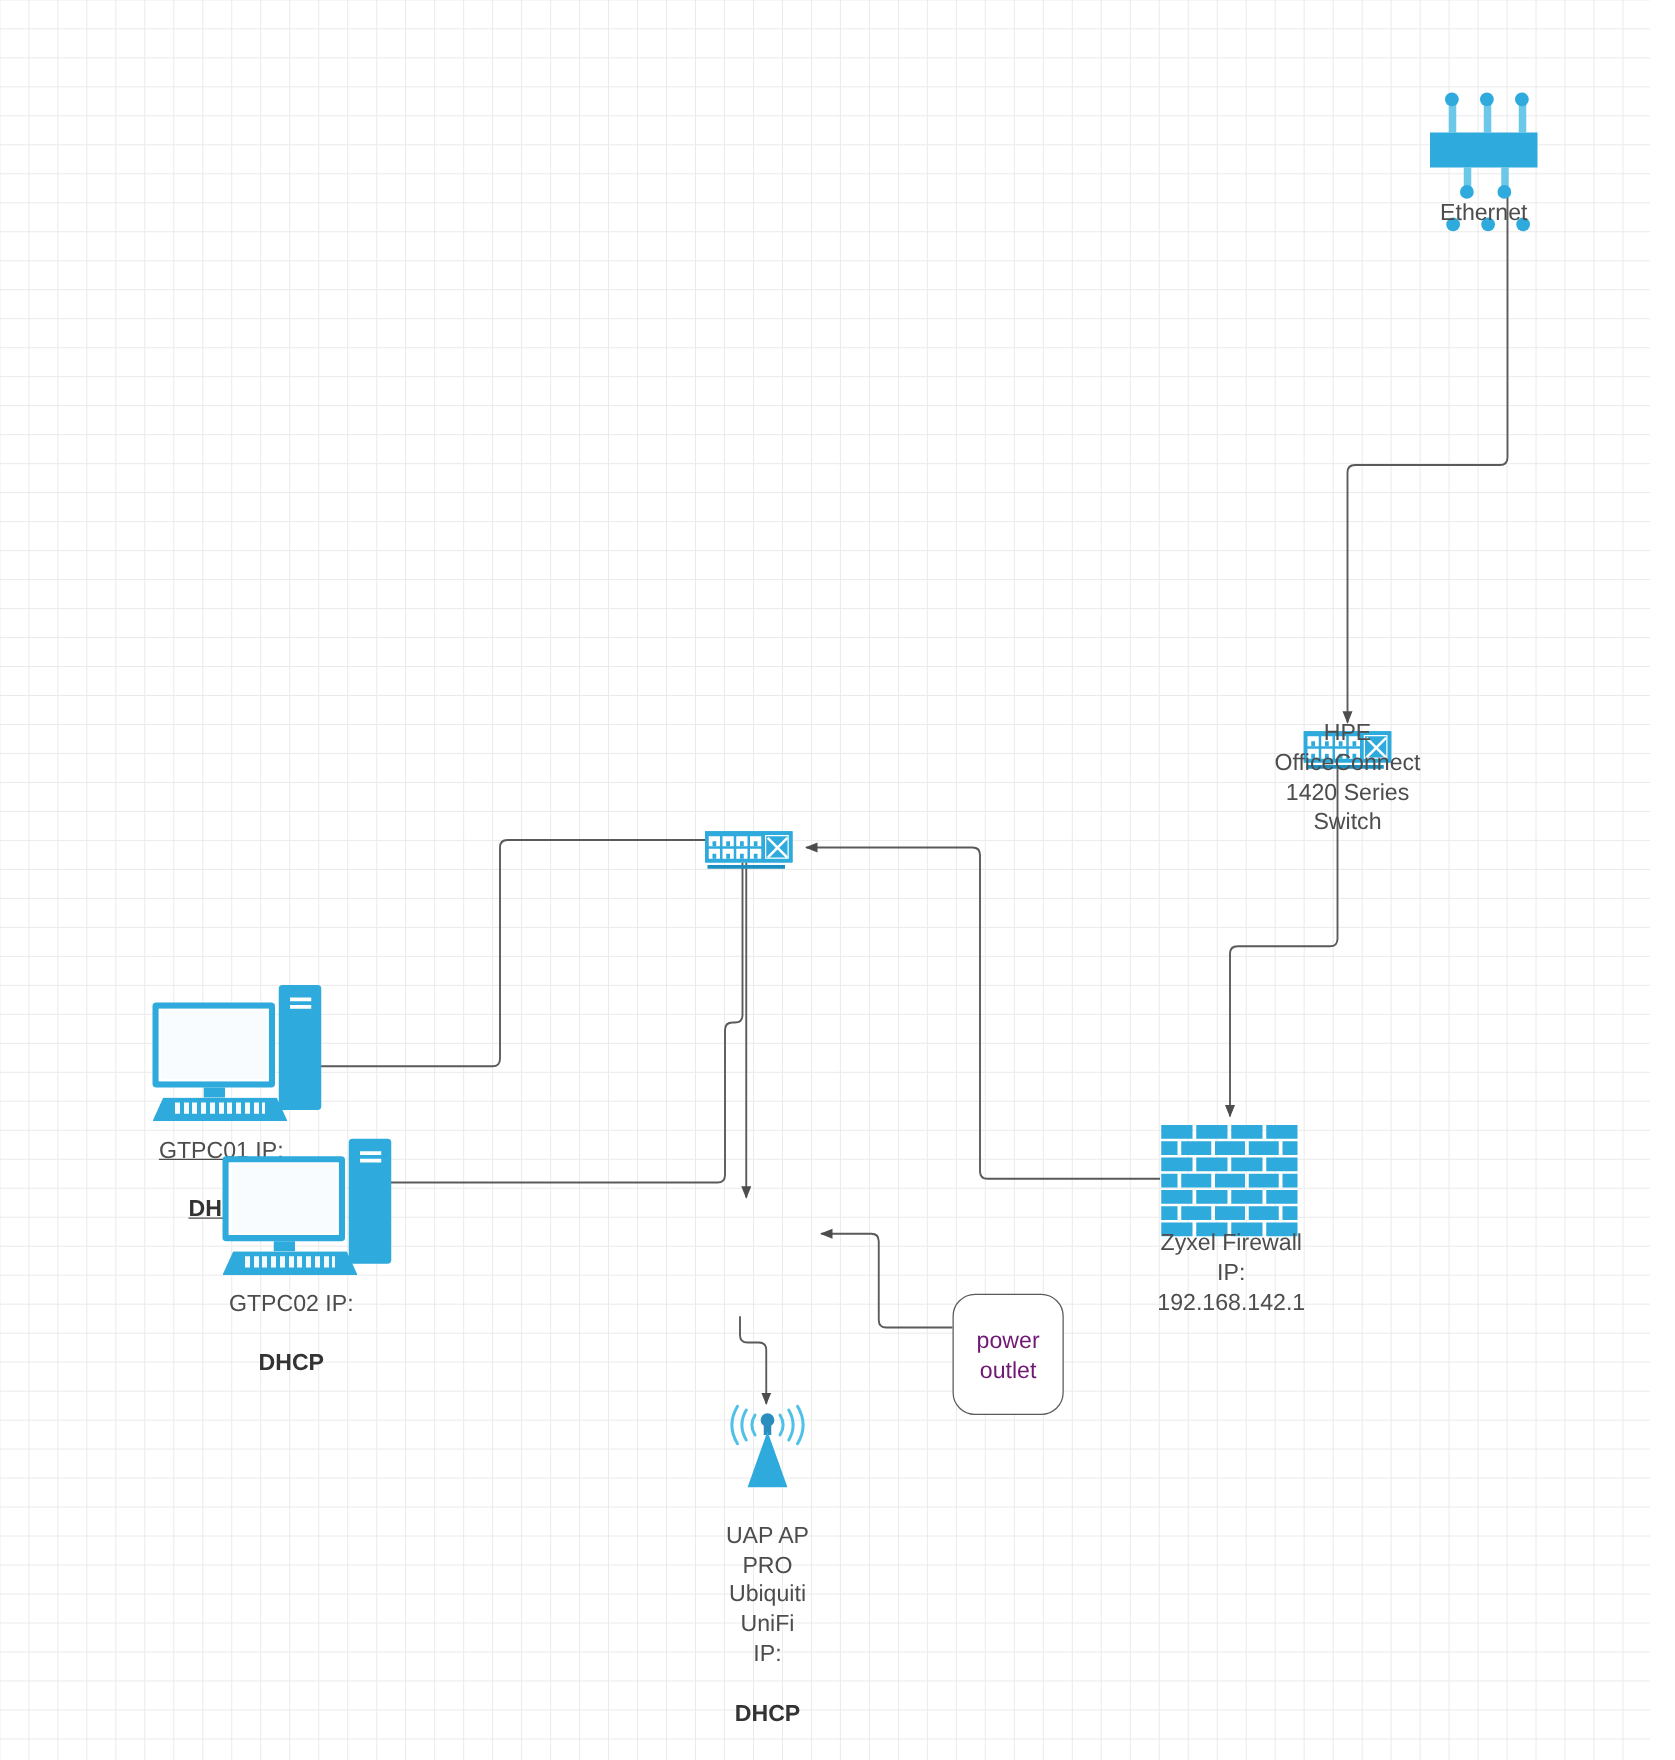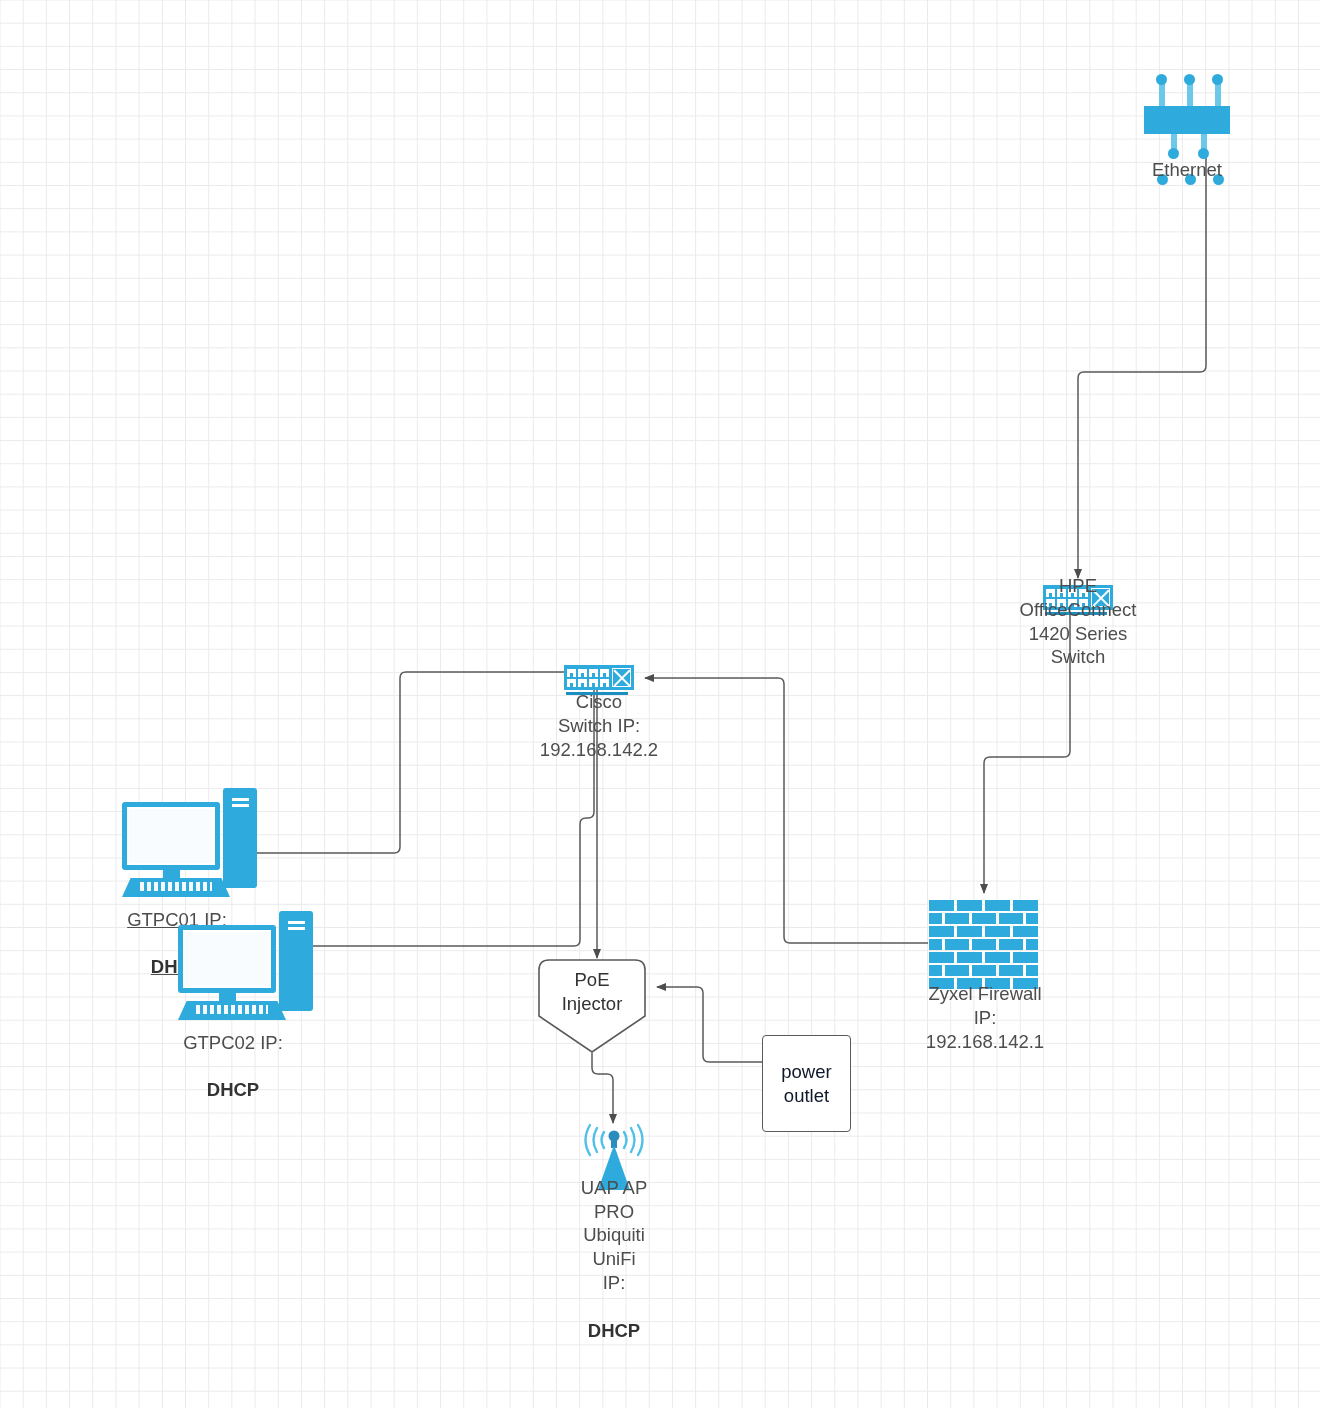--- a/index.html
+++ b/index.html
@@ -177,26 +177,26 @@
   }
 
   
   .poe-wrap { position: absolute; }
 
   
   .box {
     position: absolute;
     background: #ffffff;
     border: 1.6px solid #5a5a5a;
-    border-radius: 4px;
+    border-radius: 18px;
     box-sizing: border-box;
     display: flex;
     align-items: center;
     justify-content: center;
-    color: #0f172a;
+    color: #701a75;
     font-size: 18.5px;
     line-height: 23.8px;
     text-align: center;
     white-space: pre-line;
     font-family: "Liberation Sans", sans-serif;
   }
 
   
   .ap-wrap { position: absolute; }
 </style>
@@ -289,23 +289,20 @@
         <i class="sw-port" style="left:22px; top:10px;"></i>
         <i class="sw-port" style="left:33px; top:10px;"></i>
       </i>
       <i class="sw-xbox">
           <i class="sw-x1"></i>
           <i class="sw-x2"></i>
         </i>
       <i class="sw-underline"></i>
     </span>
   </div>
-  <div class="label" style="left:499px; top:690px; width:200px;">Cisco
-Switch IP:
-192.168.142.2</div>
 
   <div class="node fw-wrap" style="left:929px; top:900px; width:112px; height:78px;">
     <span>
       <i class="fw-row" style="top:0px;">
         <i class="fw-brick" style="width:25%"></i>
           <i class="fw-brick" style="width:25%"></i>
         <i class="fw-brick" style="width:25%"></i>
           <i class="fw-brick" style="width:25%"></i>
       </i>
       <i class="fw-row" style="top:13px;">
@@ -378,27 +375,20 @@
       <i class="pc-neck"></i>
       <i class="pc-kbd"></i>
       <i class="pc-keys"></i>
     </span>
   </div>
   <div class="label" style="left:133px; top:1007px; width:200px;">
     <span>GTPC02 IP:</span><br>
     <b>DHCP</b>
   </div>
 
-  <div class="node poe-wrap" style="left:532px; top:958px; width:120px; height:96px;">
-    <svg width="120" height="96" viewBox="0 0 120 96">
-      <path d="M7,12 Q7,2 17,2 L103,2 Q113,2 113,12 L113,58 L60,94 L7,58 Z" fill="#ffffff" stroke="#5a5a5a" stroke-width="1.6"></path>
-    </svg>
-    <div class="label" style="left:-40px; top:10px; width:200px; color:#333333;">PoE
-Injector</div>
-  </div>
 
   <div class="box" style="left:762px; top:1035px; width:89px; height:97px;">
     <span>power
 outlet</span>
   </div>
 
   <div class="node ap-wrap" style="left:578px; top:1118px; width:72px; height:72px;">
     <svg width="72" height="72" viewBox="0 0 72 72">
       <g fill="none" stroke="#4fc0e8" stroke-width="2.4" stroke-linecap="round">
         <path d="M26,14 Q21,22 26,30"></path>
@@ -406,21 +396,21 @@
         <path d="M12,7  Q3,22 12,37"></path>
         <path d="M46,14 Q51,22 46,30"></path>
         <path d="M53,10 Q60,22 53,34"></path>
         <path d="M60,7  Q69,22 60,37"></path>
       </g>
       <circle cx="36" cy="18" r="5.5" fill="#2b8dbd"></circle>
       <rect x="33" y="20" width="6" height="10" fill="#2b8dbd"></rect>
       <path d="M36,27 L52,72 L20,72 Z" fill="#2eaadc"></path>
     </svg>
   </div>
-  <div class="label" style="left:514px; top:1152px; width:200px;">
+  <div class="label" style="left:514px; top:1192px; width:200px;">
     <span>UAP AP
 PRO
 Ubiquiti
 UniFi
 IP:</span><br>
     <b>DHCP</b>
   </div>
 
 </div>
 

